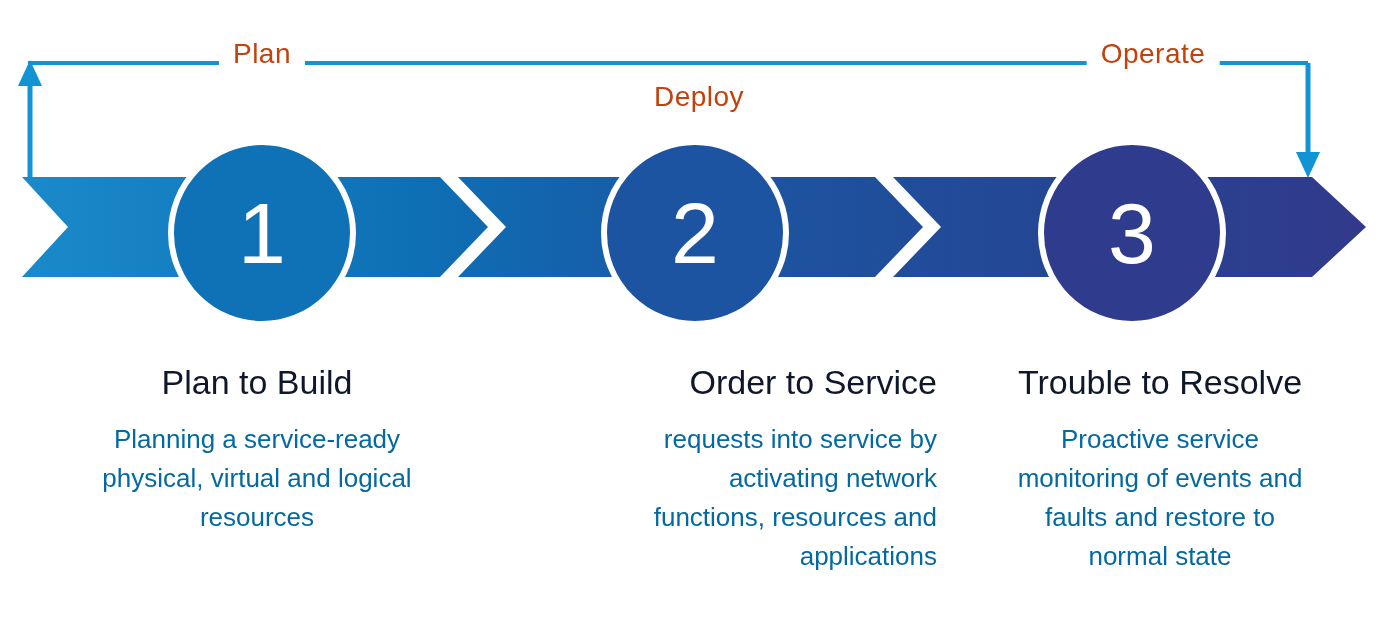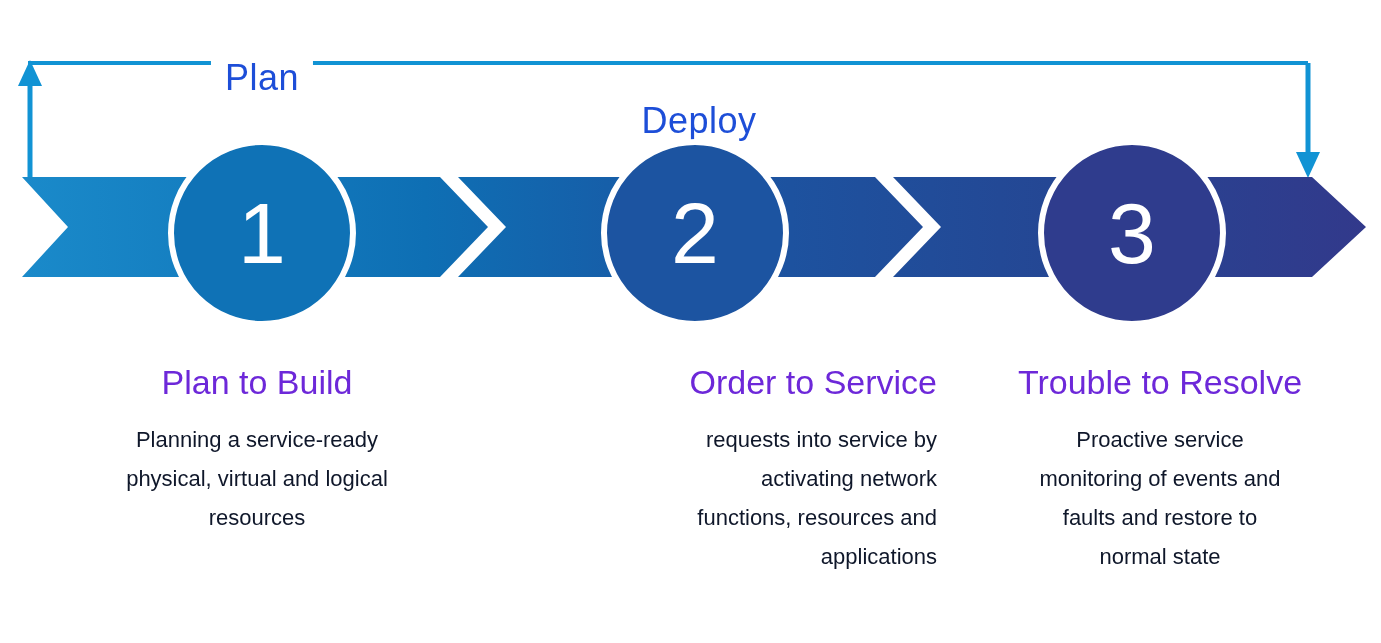--- a/index.html
+++ b/index.html
@@ -8,25 +8,25 @@
     width:1381px;height:643px;
     background:#ffffff;
     font-family:"Liberation Sans", sans-serif;
     overflow:hidden;
   }
   svg.layer{position:absolute;left:0;top:0;}
 
   
   .phase-label{
     position:absolute;
-    top:56px;
+    top:32px;
     transform:translateX(-50%);
-    font-size:36px;
+    font-size:28px;
     line-height:44px;
-    color:#1d4ed8;
+    color:#c2410c;
     background:#ffffff;
     padding:0 14px;
     white-space:nowrap;
     letter-spacing:0.5px;
   }
   .phase-plan{left:262px;}
   .phase-deploy{left:699px;margin-top:43px;}
   .phase-operate{left:1153px;}
 
   
@@ -56,28 +56,28 @@
     top:360px;
     transform:translateX(-50%);
     text-align:center;
   }
   .col-1{left:257px;width:430px;}
   .col-2{left:717px;width:440px;text-align:right;}
   .col-3{left:1160px;width:450px;}
   .col-title{
     font-size:34px;
     line-height:44px;
-    color:#6d28d9;
+    color:#0f172a;
     margin-bottom:16px;
     white-space:nowrap;
   }
   .col-body{
-    font-size:22px;
+    font-size:26px;
     line-height:39px;
-    color:#0f172a;
+    color:#0369a1;
   }
   .col-body div{white-space:nowrap;}
 </style>
 </head>
 <body>
 
 <div class="canvas">
 
   <svg class="layer" width="1381" height="643" viewBox="0 0 1381 643">
     <defs>
@@ -100,20 +100,21 @@
 
     <g fill="url(#bandGrad)">
       <polygon points="22,177 440,177 488,227 440,277 22,277 68,227"></polygon>
       <polygon points="458,177 875,177 923,227 875,277 458,277 506,227"></polygon>
       <polygon points="893,177 1312,177 1366,227 1312,277 893,277 941,227"></polygon>
     </g>
   </svg>
 
   <div class="phase-label phase-plan">Plan</div>
   <div class="phase-label phase-deploy">Deploy</div>
+  <div class="phase-label phase-operate">Operate</div>
 
   <div class="step-circle circle-1" style="background: rgb(15, 114, 182);">
     <span class="step-number">1</span>
   </div>
   <div class="step-circle circle-2" style="background: rgb(28, 84, 161);">
     <span class="step-number">2</span>
   </div>
   <div class="step-circle circle-3" style="background: rgb(47, 60, 141);">
     <span class="step-number">3</span>
   </div>

